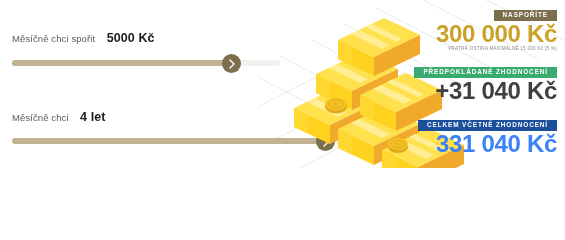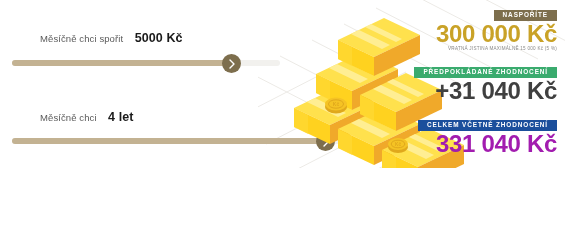--- a/index.html
+++ b/index.html
@@ -27,21 +27,20 @@
   .controls {
     position: absolute;
     left: 0; top: 0;
     width: 300px; height: 168px;
   }
 
   .field-label-row {
     position: absolute;
     white-space: nowrap;
     line-height: 1;
-    margin-left: 28px;
   }
   .lbl-caption {
     font-size: 9.5px;
     color: #5a5a5a;
     letter-spacing: .1px;
   }
   .lbl-value {
     font-size: 12.5px;
     font-weight: bold;
     color: #1b1b1b;
@@ -106,21 +105,21 @@
 
   .amount {
     font-size: 24px;
     font-weight: bold;
     letter-spacing: -0.3px;
     line-height: 1.05;
     white-space: nowrap;
   }
   .amount-gold { color: #c9a227; }
   .amount-green { color: #404040; }
-  .amount-blue { color: #a21caf; }
+  .amount-blue { color: #3b82f6; }
 
   .fineprint {
     font-size: 4.6px;
     color: #8a8a8a;
     letter-spacing: .25px;
     white-space: nowrap;
     line-height: 1;
   }
 
   

